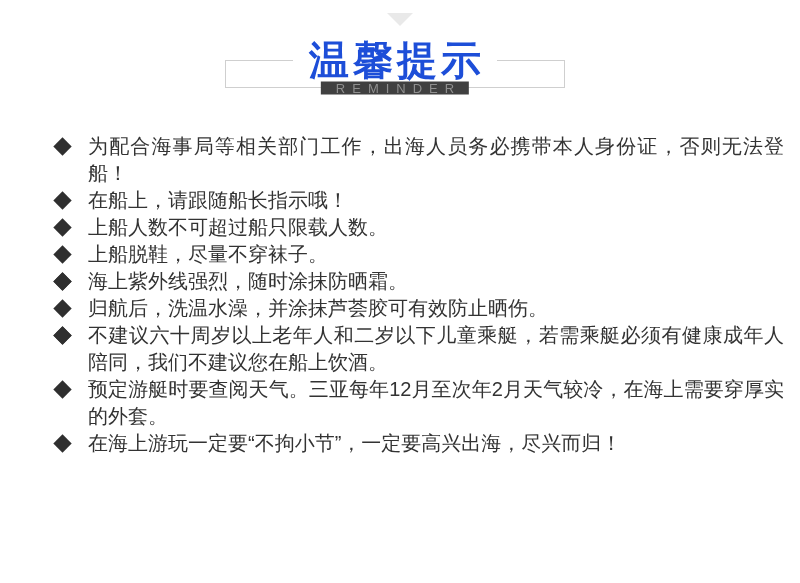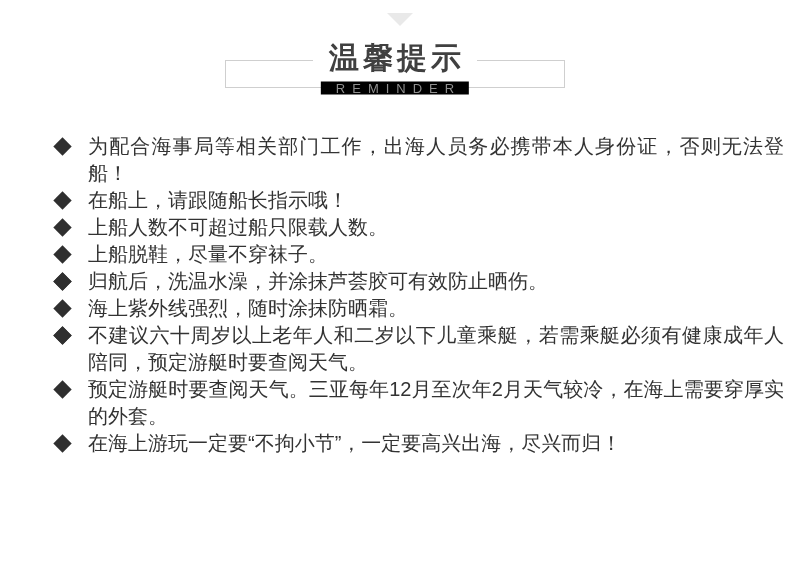--- a/index.html
+++ b/index.html
@@ -36,34 +36,34 @@
     border: 1px solid #cfcfcf;
     box-sizing: border-box;
   }
   .title-text {
     position: absolute;
     left: 50%;
     top: -1px;
     transform: translate(-50%, -50%);
     background: #ffffff;
     padding: 0 12px 0 16px;
-    font-family: Liberation Mono, monospace;
+    font-family: Liberation Sans, sans-serif;
     font-weight: bold;
-    font-size: 30px;
+    font-size: 40px;
     line-height: 1;
     letter-spacing: 4px;
-    color: #404040;
+    color: #1d4ed8;
     white-space: nowrap;
   }
   .subtitle-text {
     position: absolute;
     left: 50%;
     bottom: -1px;
     transform: translate(-50%, 50%);
-    background: #000000;
+    background: #404040;
     padding: 0 8px 0 15px;
     font-size: 13px;
     line-height: 1;
     letter-spacing: 7px;
     color: #8f8f8f;
     white-space: nowrap;
   }
   .tips-list {
     position: absolute;
     left: 38px;
@@ -103,21 +103,21 @@
     <div class="title-text">温馨提示</div>
     <div class="subtitle-text">REMINDER</div>
   </div>
 
   <ul class="tips-list">
       <li class="tip-item"><span class="bullet-icon"></span><span>为配合海事局等相关部门工作，出海人员务必携带本人身份证，否则无法登船！</span></li>
       <li class="tip-item"><span class="bullet-icon"></span><span>在船上，请跟随船长指示哦！</span></li>
       <li class="tip-item"><span class="bullet-icon"></span><span>上船人数不可超过船只限载人数。</span></li>
       <li class="tip-item"><span class="bullet-icon"></span><span>上船脱鞋，尽量不穿袜子。</span></li>
       <li class="tip-item"><span class="bullet-icon"></span></li>
+      <li class="tip-item"><span class="bullet-icon"></span><span>海上紫外线强烈，随时涂抹防晒霜。</span></li>
       <li class="tip-item"><span class="bullet-icon"></span><span>归航后，洗温水澡，并涂抹芦荟胶可有效防止晒伤。</span></li>
-      <li class="tip-item"><span class="bullet-icon"></span><span>海上紫外线强烈，随时涂抹防晒霜。</span></li>
       <li class="tip-item"><span class="bullet-icon"></span></li>
-      <li class="tip-item"><span class="bullet-icon"></span><span>不建议六十周岁以上老年人和二岁以下儿童乘艇，若需乘艇必须有健康成年人陪同，预定游艇时要查阅天气。</span></li>
+      <li class="tip-item"><span class="bullet-icon"></span><span>不建议六十周岁以上老年人和二岁以下儿童乘艇，若需乘艇必须有健康成年人陪同，我们不建议您在船上饮酒。</span></li>
       <li class="tip-item"><span class="bullet-icon"></span><span>预定游艇时要查阅天气。三亚每年12月至次年2月天气较冷，在海上需要穿厚实的外套。</span></li>
       <li class="tip-item"><span class="bullet-icon"></span><span>在海上游玩一定要“不拘小节”，一定要高兴出海，尽兴而归！</span></li>
     </ul>
 
 </div>
 
 </body></html>

